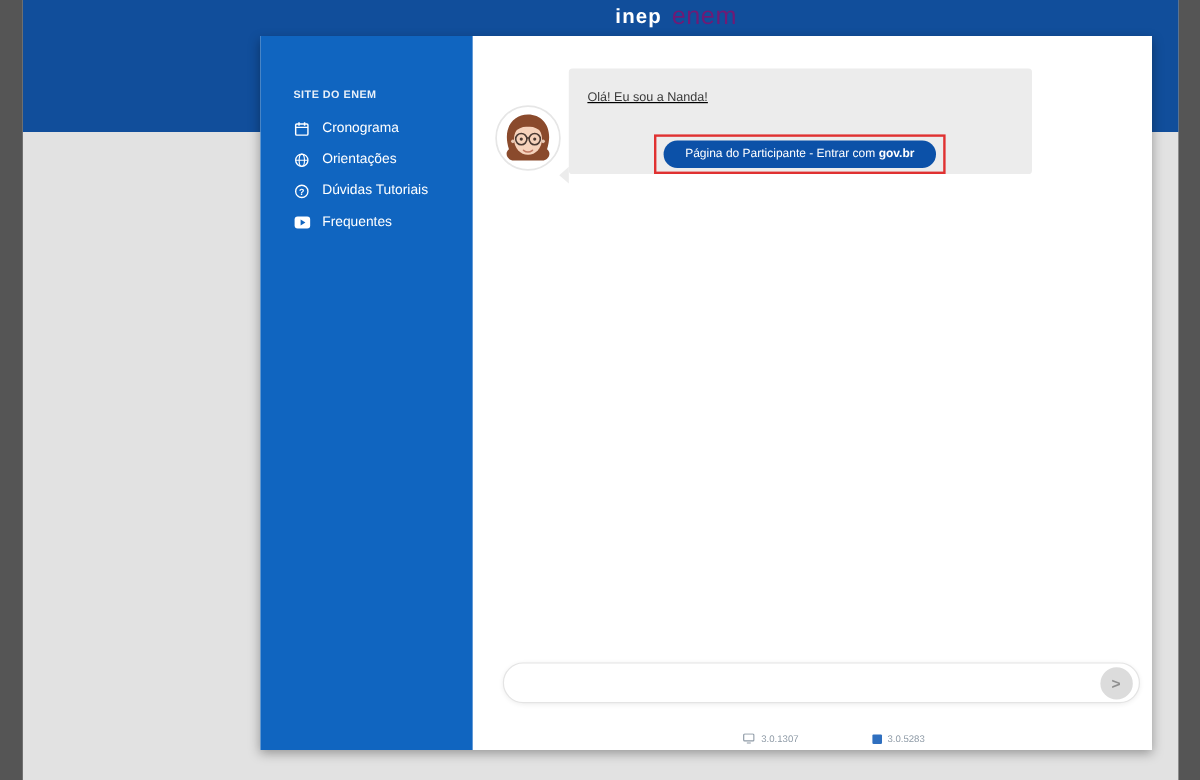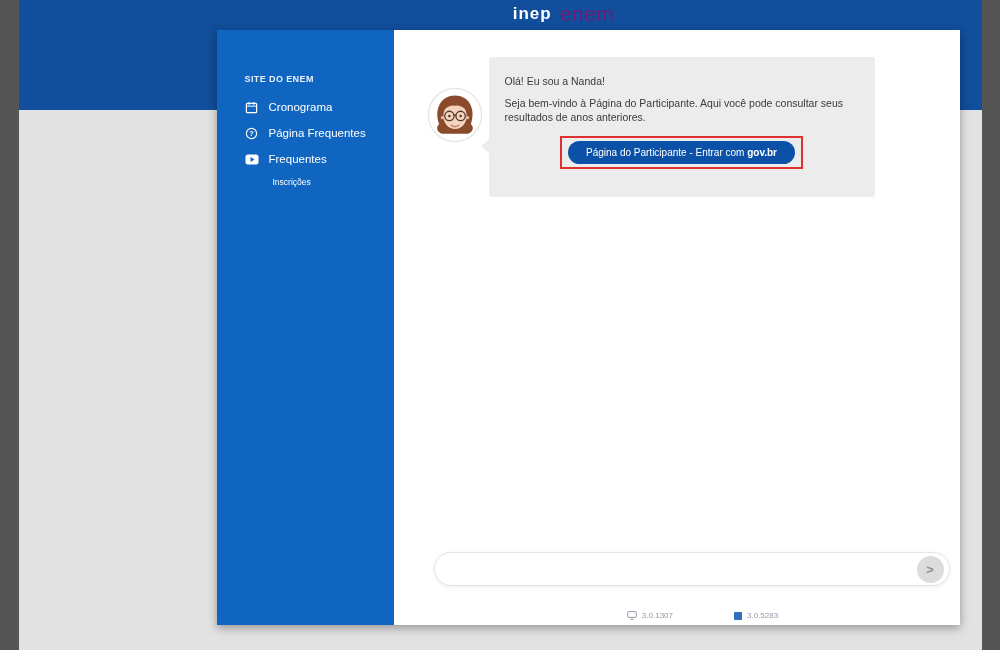--- a/index.html
+++ b/index.html
@@ -8,43 +8,43 @@
 
   
   .top-band { position:absolute; top:0; left:0; width:1000px; height:110px; background:#114E9B; }
   .logo-row { position:absolute; top:0; left:0; width:1000px; height:28px;
               display:flex; align-items:center; justify-content:center; padding-left:90px; }
   .logo-inep { color:#fff; font-weight:900; font-size:17px; letter-spacing:1px; }
   .logo-enem { color:#701a75; font-weight:500; font-size:21px; margin-left:8px; letter-spacing:0.5px; }
 
   
   .card { position:absolute; left:198px; top:30px; width:743px; height:595px;
-          background:#fff; box-shadow:0 3px 9px rgba(0,0,0,0.35); display:flex;gap:15px; }
+          background:#fff; box-shadow:0 3px 9px rgba(0,0,0,0.35); display:flex; }
 
   
   .sidebar { width:177px; background:#1065C0; flex:none; }
   .sidebar-title { margin:44px 0 10px 28px; font-size:9px; font-weight:bold;
                    color:rgba(255,255,255,0.9); letter-spacing:0.4px; }
   .nav-item { display:flex; align-items:center; gap:10px; padding:6px 4px 6px 28px;
               color:#fff; font-size:11.5px; cursor:pointer; }
   .nav-item .ni { width:14px; height:14px; display:flex; align-items:center; justify-content:center; flex:none; }
   .sub-item { padding:5px 4px 5px 56px; color:#fff; font-size:8.5px; cursor:pointer; }
 
   
   .chat { flex:1; position:relative; background:#fff; }
 
   .avatar { position:absolute; left:18px; top:57px; width:56px; height:56px; }
 
   .bubble { position:absolute; left:80px; top:27px; width:386px; background:#ECECEC;
-            border-radius:3px; padding:9px 16px 28px 16px; }
+            border-radius:3px; padding:9px 16px 0 16px;text-decoration:underline; }
   .bubble:before { content:""; position:absolute; left:-8px; top:82px;
                    border-top:7px solid transparent; border-bottom:7px solid transparent;
                    border-right:8px solid #ECECEC; }
   .bubble p { font-size:10.5px; color:#3a3a3a; margin:8px 0; line-height:14px; }
-  .cta-row { text-align:center; margin-top:12px; }
+  .cta-row { text-align:center; margin-top:24px; }
   .red-box { display:inline-block; border:2px solid #E03131; padding:3px 6px; background:transparent; }
   .cta { background:#0C51A8; color:#fff; border:none; border-radius:12px; height:23px;
          padding:0 18px; font-size:10px; cursor:pointer; line-height:23px; }
   .cta .bold { font-weight:bold; }
 
   
   .input-bar { position:absolute; left:25px; right:10px; bottom:39px; height:34px;
                border:1px solid #E4E4E4; border-radius:17px; background:#fff;
                box-shadow:0 1px 4px rgba(0,0,0,0.07); }
   .chat-input { position:absolute; left:14px; top:1px; right:44px; height:30px; border:none;
@@ -81,42 +81,51 @@
           <svg width="13" height="13" viewBox="0 0 14 14">
               <rect x="1.5" y="2.5" width="11" height="10" rx="1" fill="none" stroke="#fff" stroke-width="1.3"></rect>
               <line x1="4.5" y1="1" x2="4.5" y2="4" stroke="#fff" stroke-width="1.3"></line>
               <line x1="9.5" y1="1" x2="9.5" y2="4" stroke="#fff" stroke-width="1.3"></line>
               <line x1="1.5" y1="5.5" x2="12.5" y2="5.5" stroke="#fff" stroke-width="1.1"></line>
             </svg>
         </span>
         <span>Cronograma</span>
       </div>
 
+      <div class="nav-item">
+        <span class="ni">
+          <svg width="13" height="13" viewBox="0 0 14 14">
+              <circle cx="7" cy="7" r="5.5" fill="none" stroke="#fff" stroke-width="1.2"></circle>
+              <ellipse cx="7" cy="7" rx="2.4" ry="5.5" fill="none" stroke="#fff" stroke-width="1"></ellipse>
+              <line x1="1.5" y1="7" x2="12.5" y2="7" stroke="#fff" stroke-width="1"></line>
+            </svg>
+        </span>
+        <span>Orientações</span>
+      </div>
 
       <div class="nav-item">
         <span class="ni">
           <svg width="13" height="13" viewBox="0 0 14 14">
               <circle cx="7" cy="7" r="5.5" fill="none" stroke="#fff" stroke-width="1.2"></circle>
               <text x="7" y="9.8" font-size="8" fill="#fff" text-anchor="middle" font-family="Liberation Sans, sans-serif" font-weight="bold">?</text>
             </svg>
         </span>
-        <span>Página Frequentes</span>
+        <span>Dúvidas Tutoriais</span>
       </div>
 
       <div class="nav-item">
         <span class="ni">
           <svg width="14" height="11" viewBox="0 0 14 11">
               <rect x="0.5" y="0.5" width="13" height="10" rx="2.5" fill="#fff"></rect>
               <polygon points="5.5,3 9.5,5.5 5.5,8" fill="#1065C0"></polygon>
             </svg>
         </span>
         <span>Frequentes</span>
       </div>
 
-      <div class="sub-item">Inscrições</div>
     </div>
 
     <div class="chat">
 
       <div class="avatar">
         <svg width="56" height="56" viewBox="0 0 60 60">
           <circle cx="30" cy="30" r="28.5" fill="#fff" stroke="#E6E6E6" stroke-width="1.5"></circle>
           <path d="M13,40 C7,22 16,9 30,9 C44,9 53,22 47,40 C51,43 49,49 44,50 L16,50 C11,49 9,43 13,40 Z" fill="#8A4A2C"></path>
           <ellipse cx="30" cy="31" rx="12.5" ry="14" fill="#F6D3BC"></ellipse>
           <path d="M17,25 Q22,13 30,14 Q38,13 43,25 Q36,19 30,20 Q24,19 17,25 Z" fill="#8A4A2C"></path>
@@ -126,21 +135,20 @@
           <circle cx="24" cy="31" r="1.4" fill="#4A3A33"></circle>
           <circle cx="36" cy="31" r="1.4" fill="#4A3A33"></circle>
           <path d="M26,41 Q30,44 34,41" fill="none" stroke="#C07862" stroke-width="1.4" stroke-linecap="round"></path>
           <circle cx="16.5" cy="33" r="1.6" fill="#E8C8B4"></circle>
           <circle cx="43.5" cy="33" r="1.6" fill="#E8C8B4"></circle>
         </svg>
       </div>
 
       <div class="bubble">
         <p>Olá! Eu sou a Nanda!</p>
-        <p>Seja bem-vindo à Página do Participante. Aqui você pode consultar seus resultados de anos anteriores.</p>
         <div class="cta-row">
           <span class="red-box">
             <button class="cta"><span>Página do Participante - Entrar com </span><span class="bold">gov.br</span></button>
           </span>
         </div>
       </div>
 
       <div class="input-bar">
         <input class="chat-input" type="text" style="">
         <button class="send-btn">

